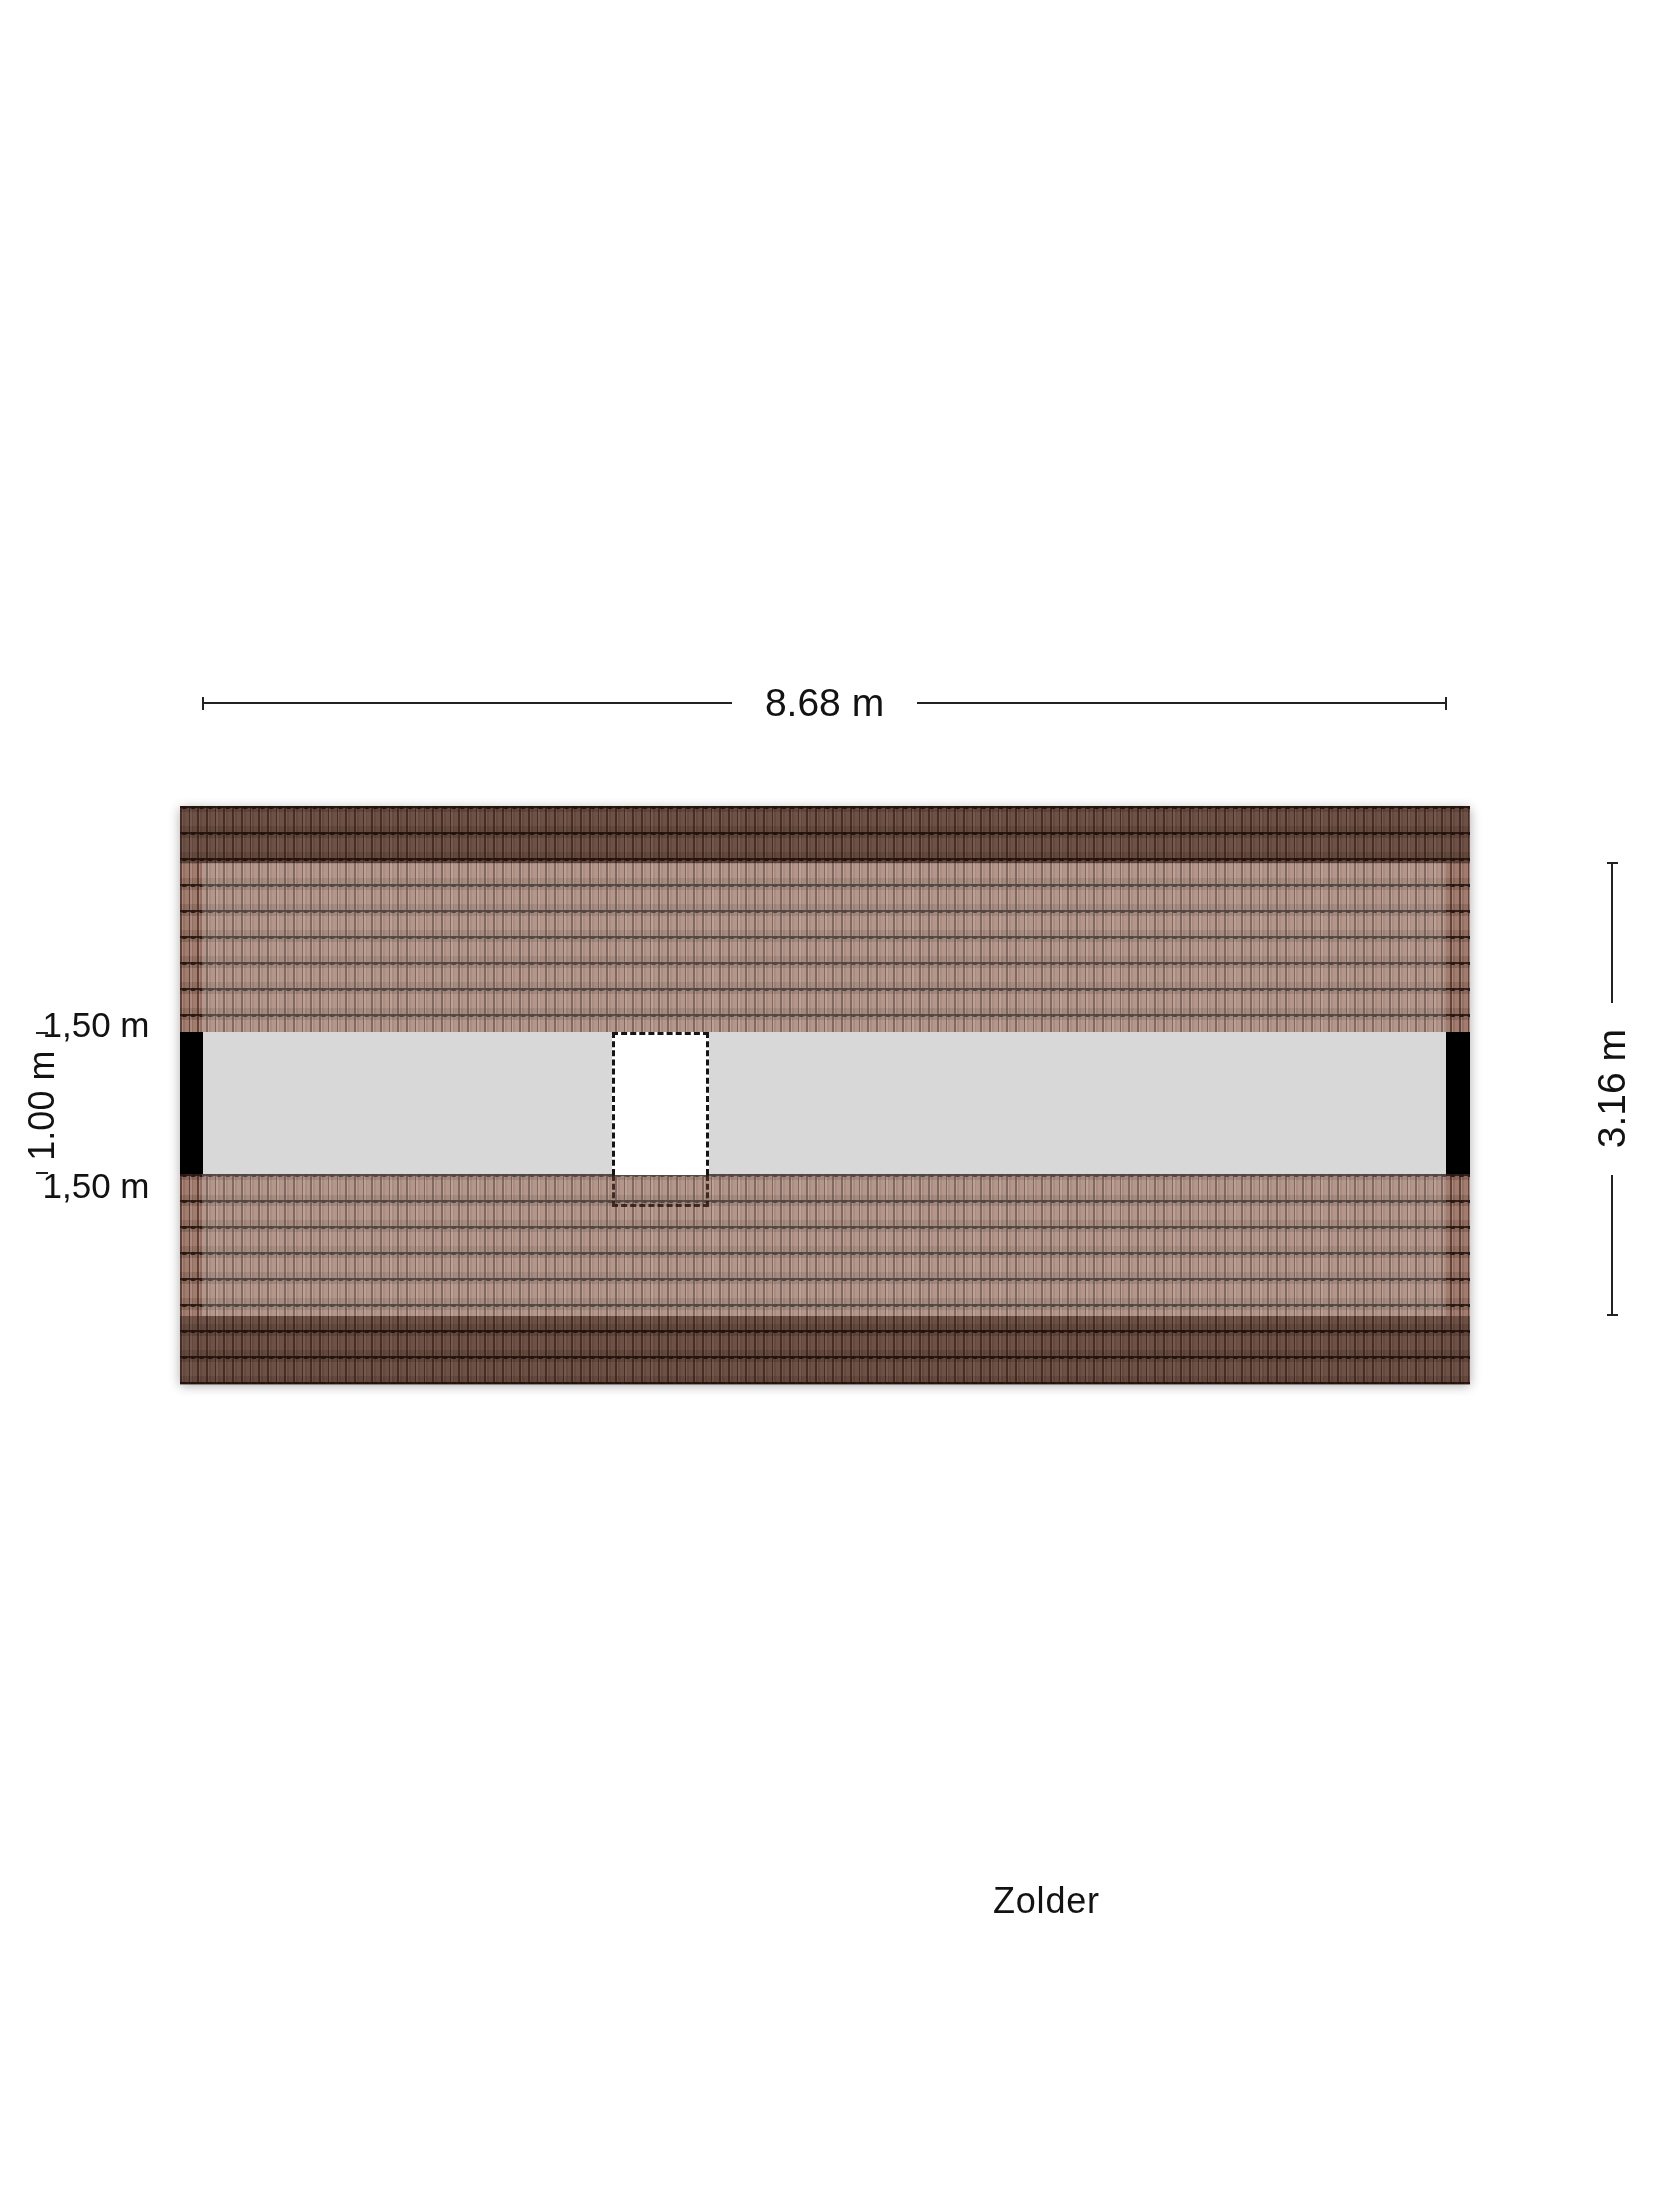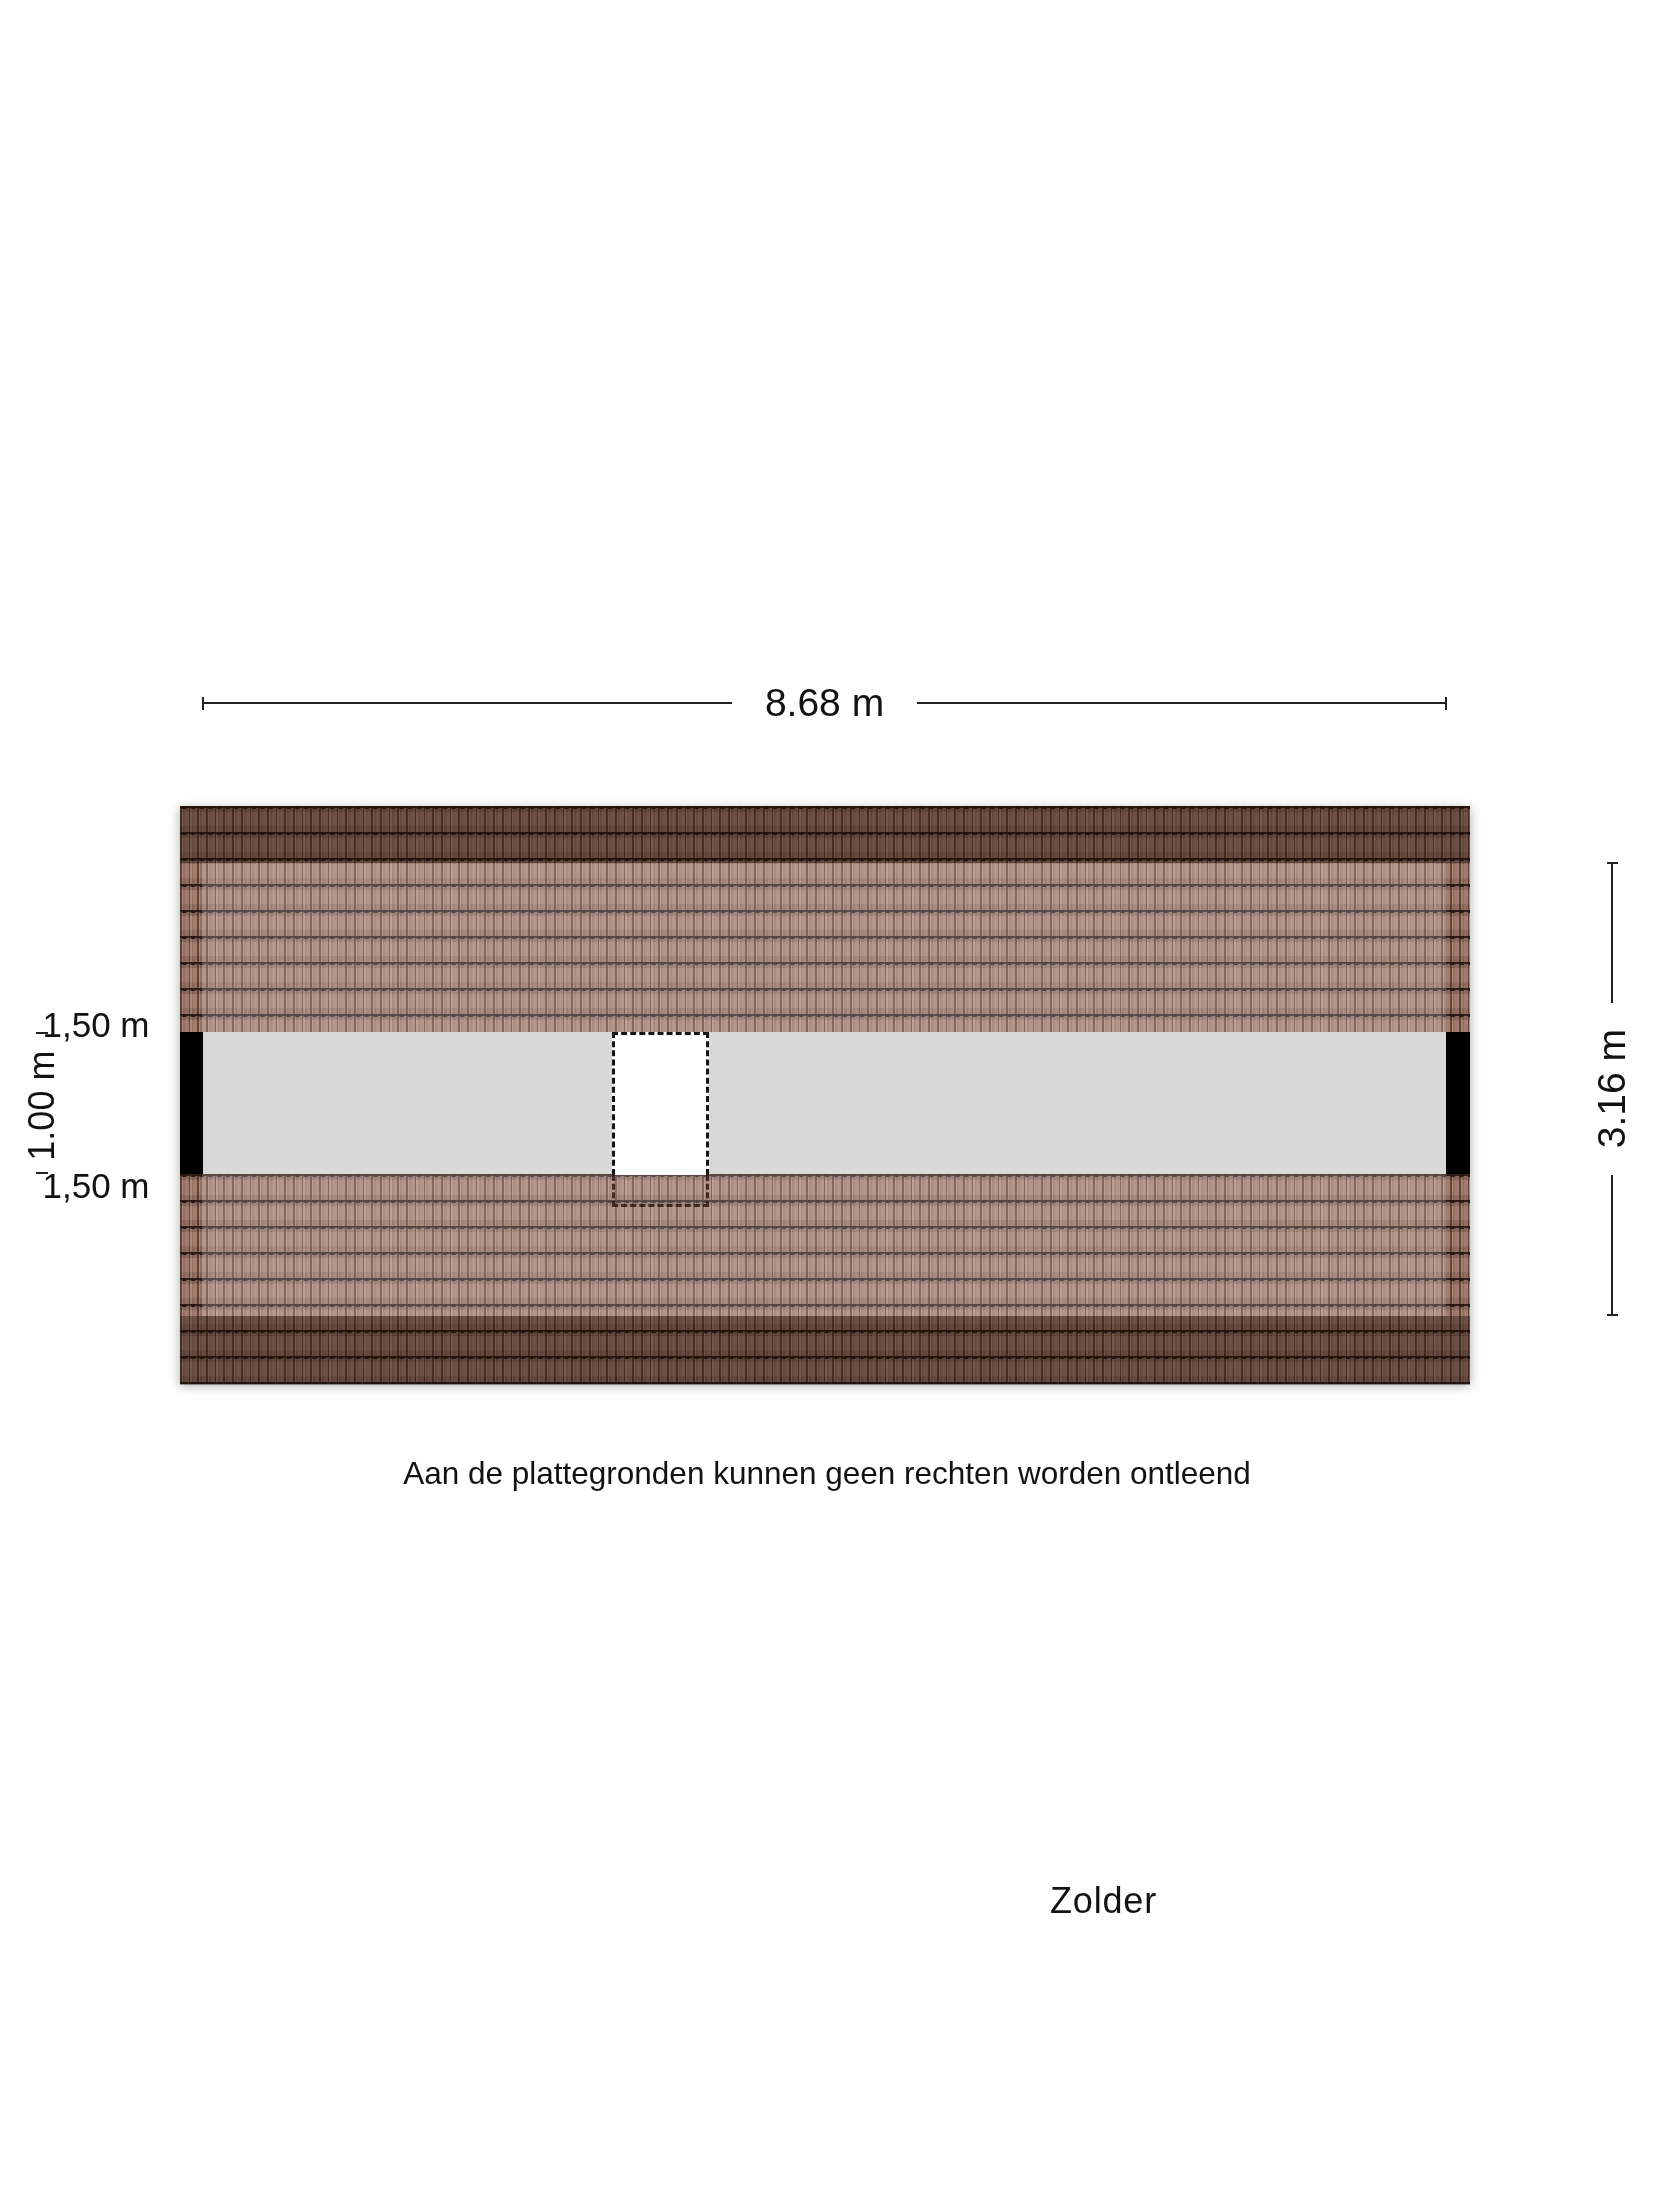--- a/index.html
+++ b/index.html
@@ -54,21 +54,21 @@
     box-sizing:border-box;
   }
   #stair-opening-ext{
     left:432px;top:369px;width:97px;height:32px;
     border:3.2px dashed rgba(40,18,12,0.8);border-top:none;
     box-sizing:border-box;background:transparent;
   }
 
   #room-label{
     left:813px;top:1073px;width:221px;
-    text-align:center;font-size:36px;line-height:43px;letter-spacing:0.8px;
+    text-align:left;font-size:36px;line-height:43px;letter-spacing:0.8px;
   }
 
   
   .dim-h{display:flex;align-items:center;}
   .dim-h .seg{flex:1;height:2.4px;background:#222;}
   .dim-h .val{padding:0 20.5px;font-size:39px;white-space:nowrap;}
   .dim-h .tick-l,.dim-h .tick-r{position:absolute;top:50%;width:2.4px;height:13.4px;margin-top:-6.3px;background:#222;}
   .dim-h .tick-l{left:0;}
   .dim-h .tick-r{right:0;}
 
@@ -138,15 +138,14 @@
 
 <div id="dim-right" class="abs dim-v">
   <span class="tick-t"></span>
   <span class="seg"></span>
   <span class="val">3.16 m</span>
   <span class="seg"></span>
   <span class="tick-b"></span>
 </div>
 
 <div id="footer" class="abs">
-  <div>Aan de plattegronden kunnen geen rechten worden ontleend</div>
 </div>
 
 
 </body></html>

